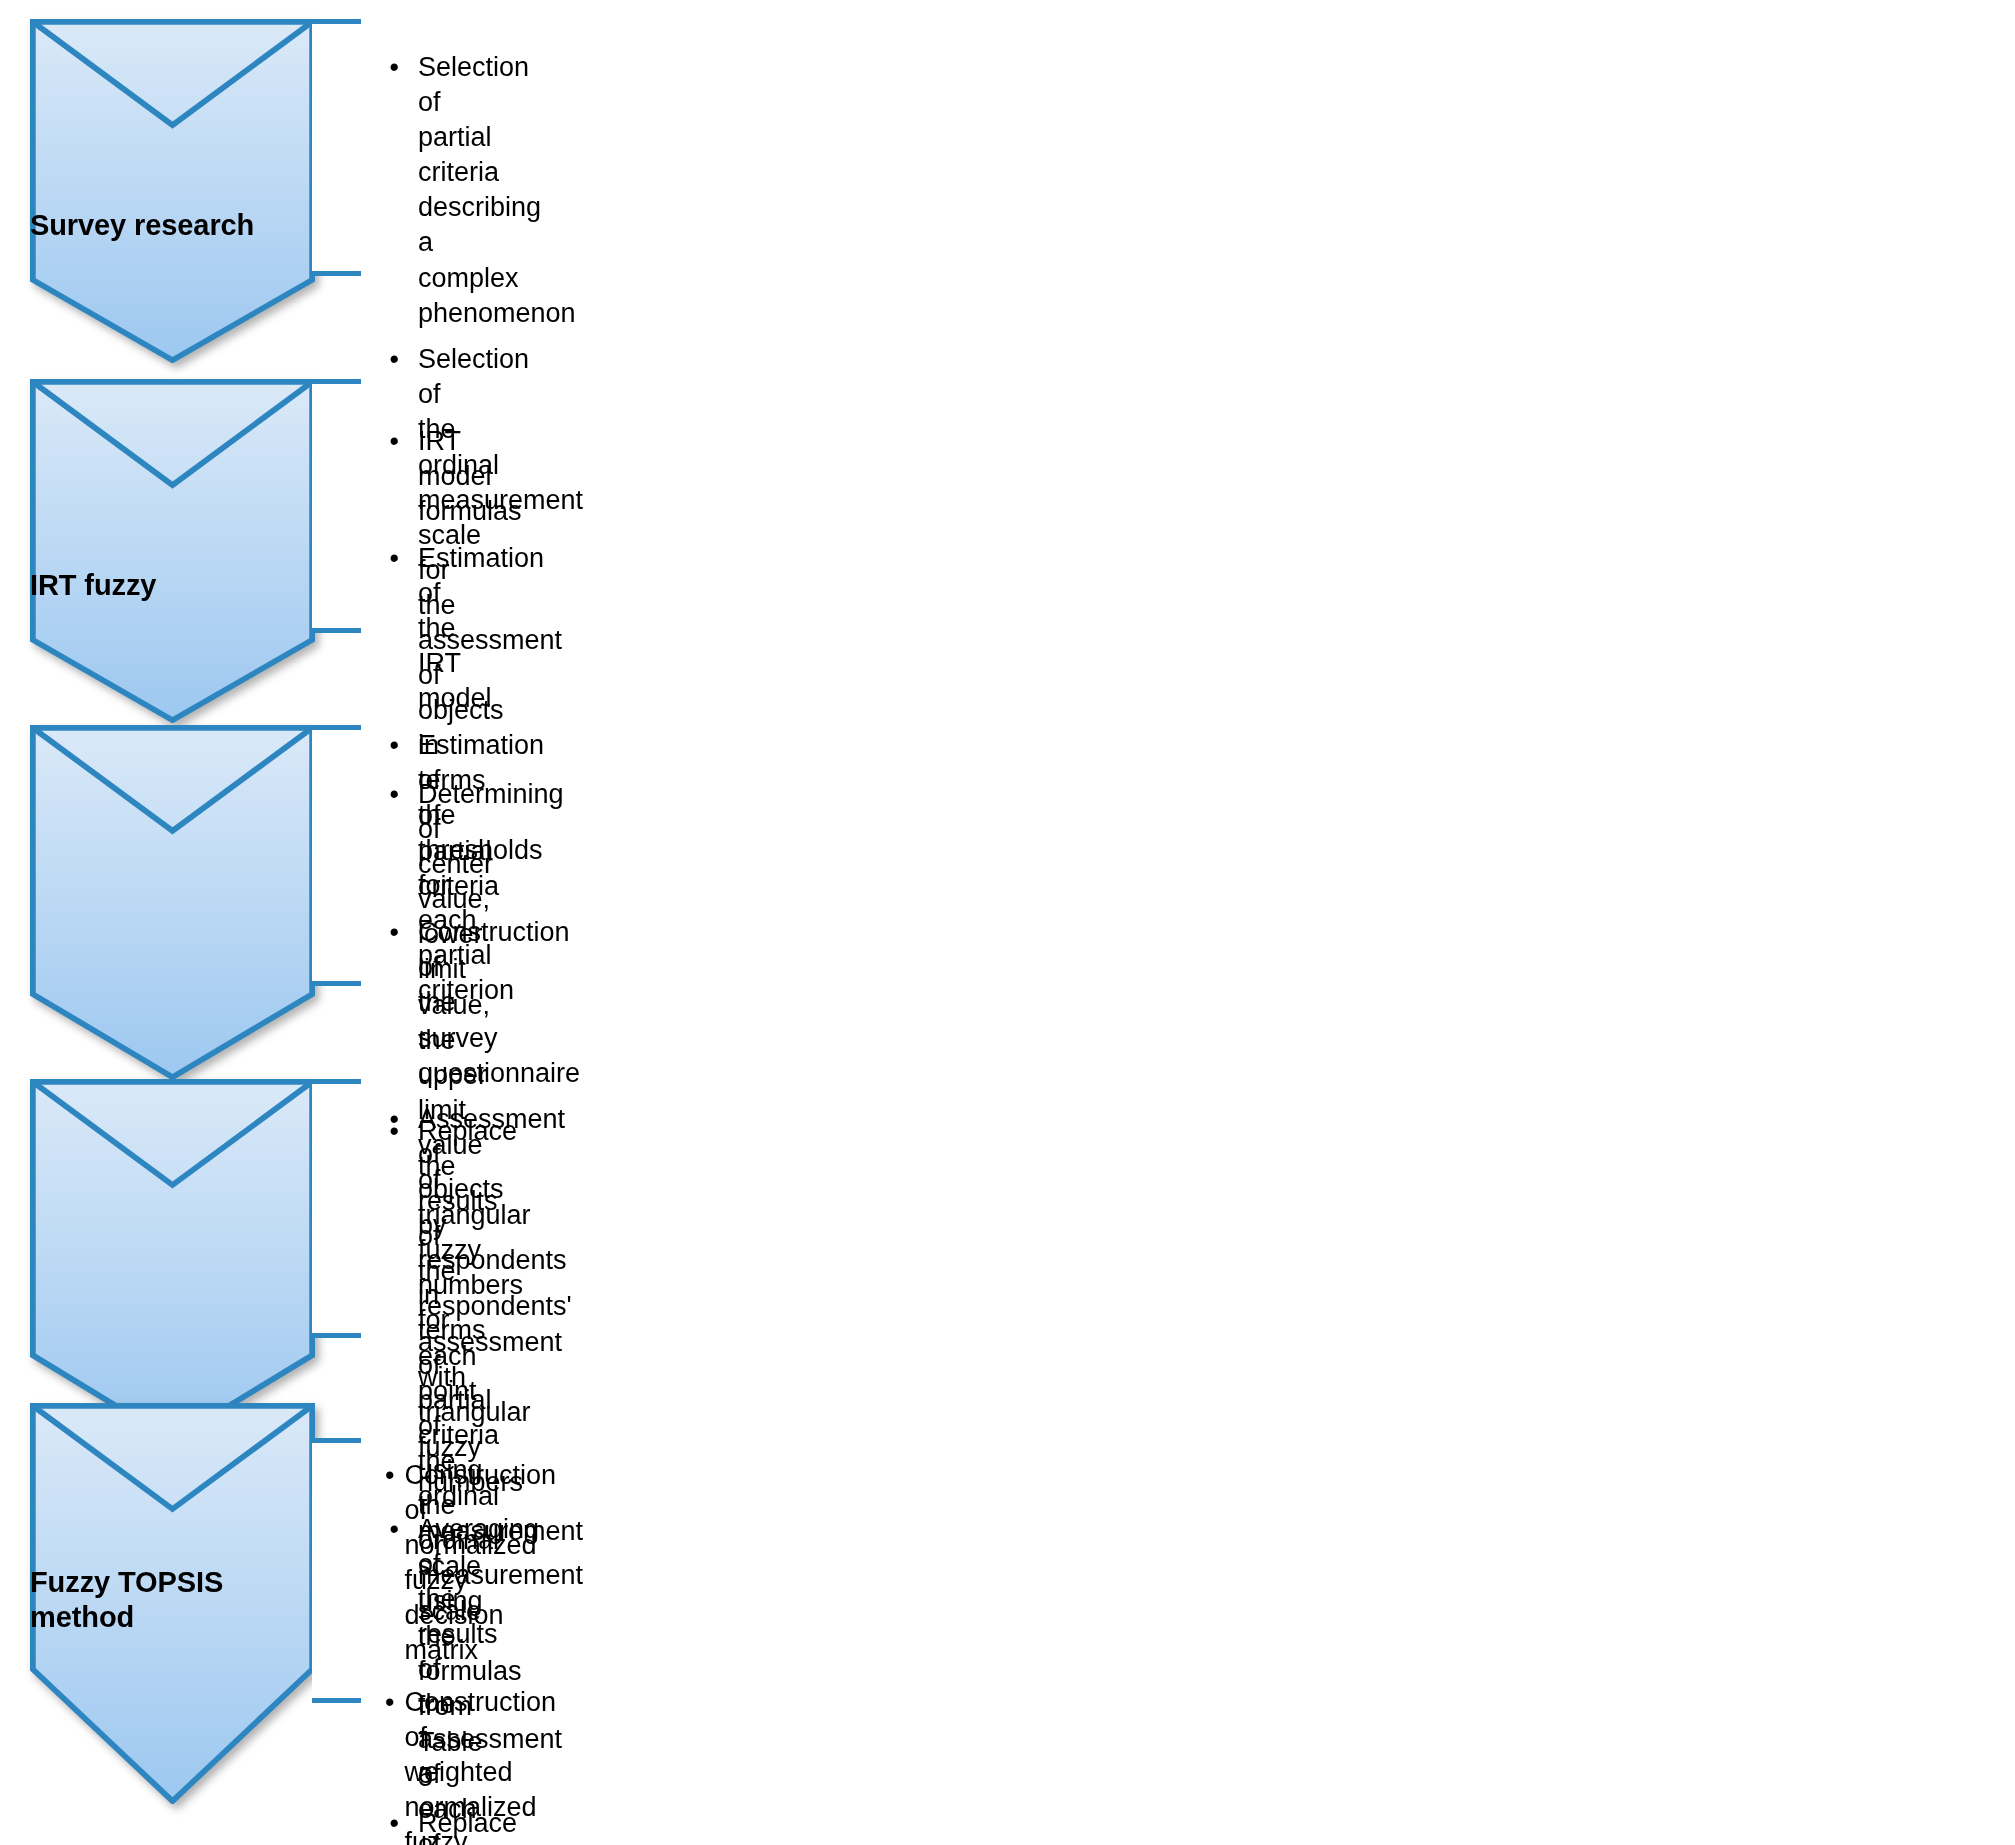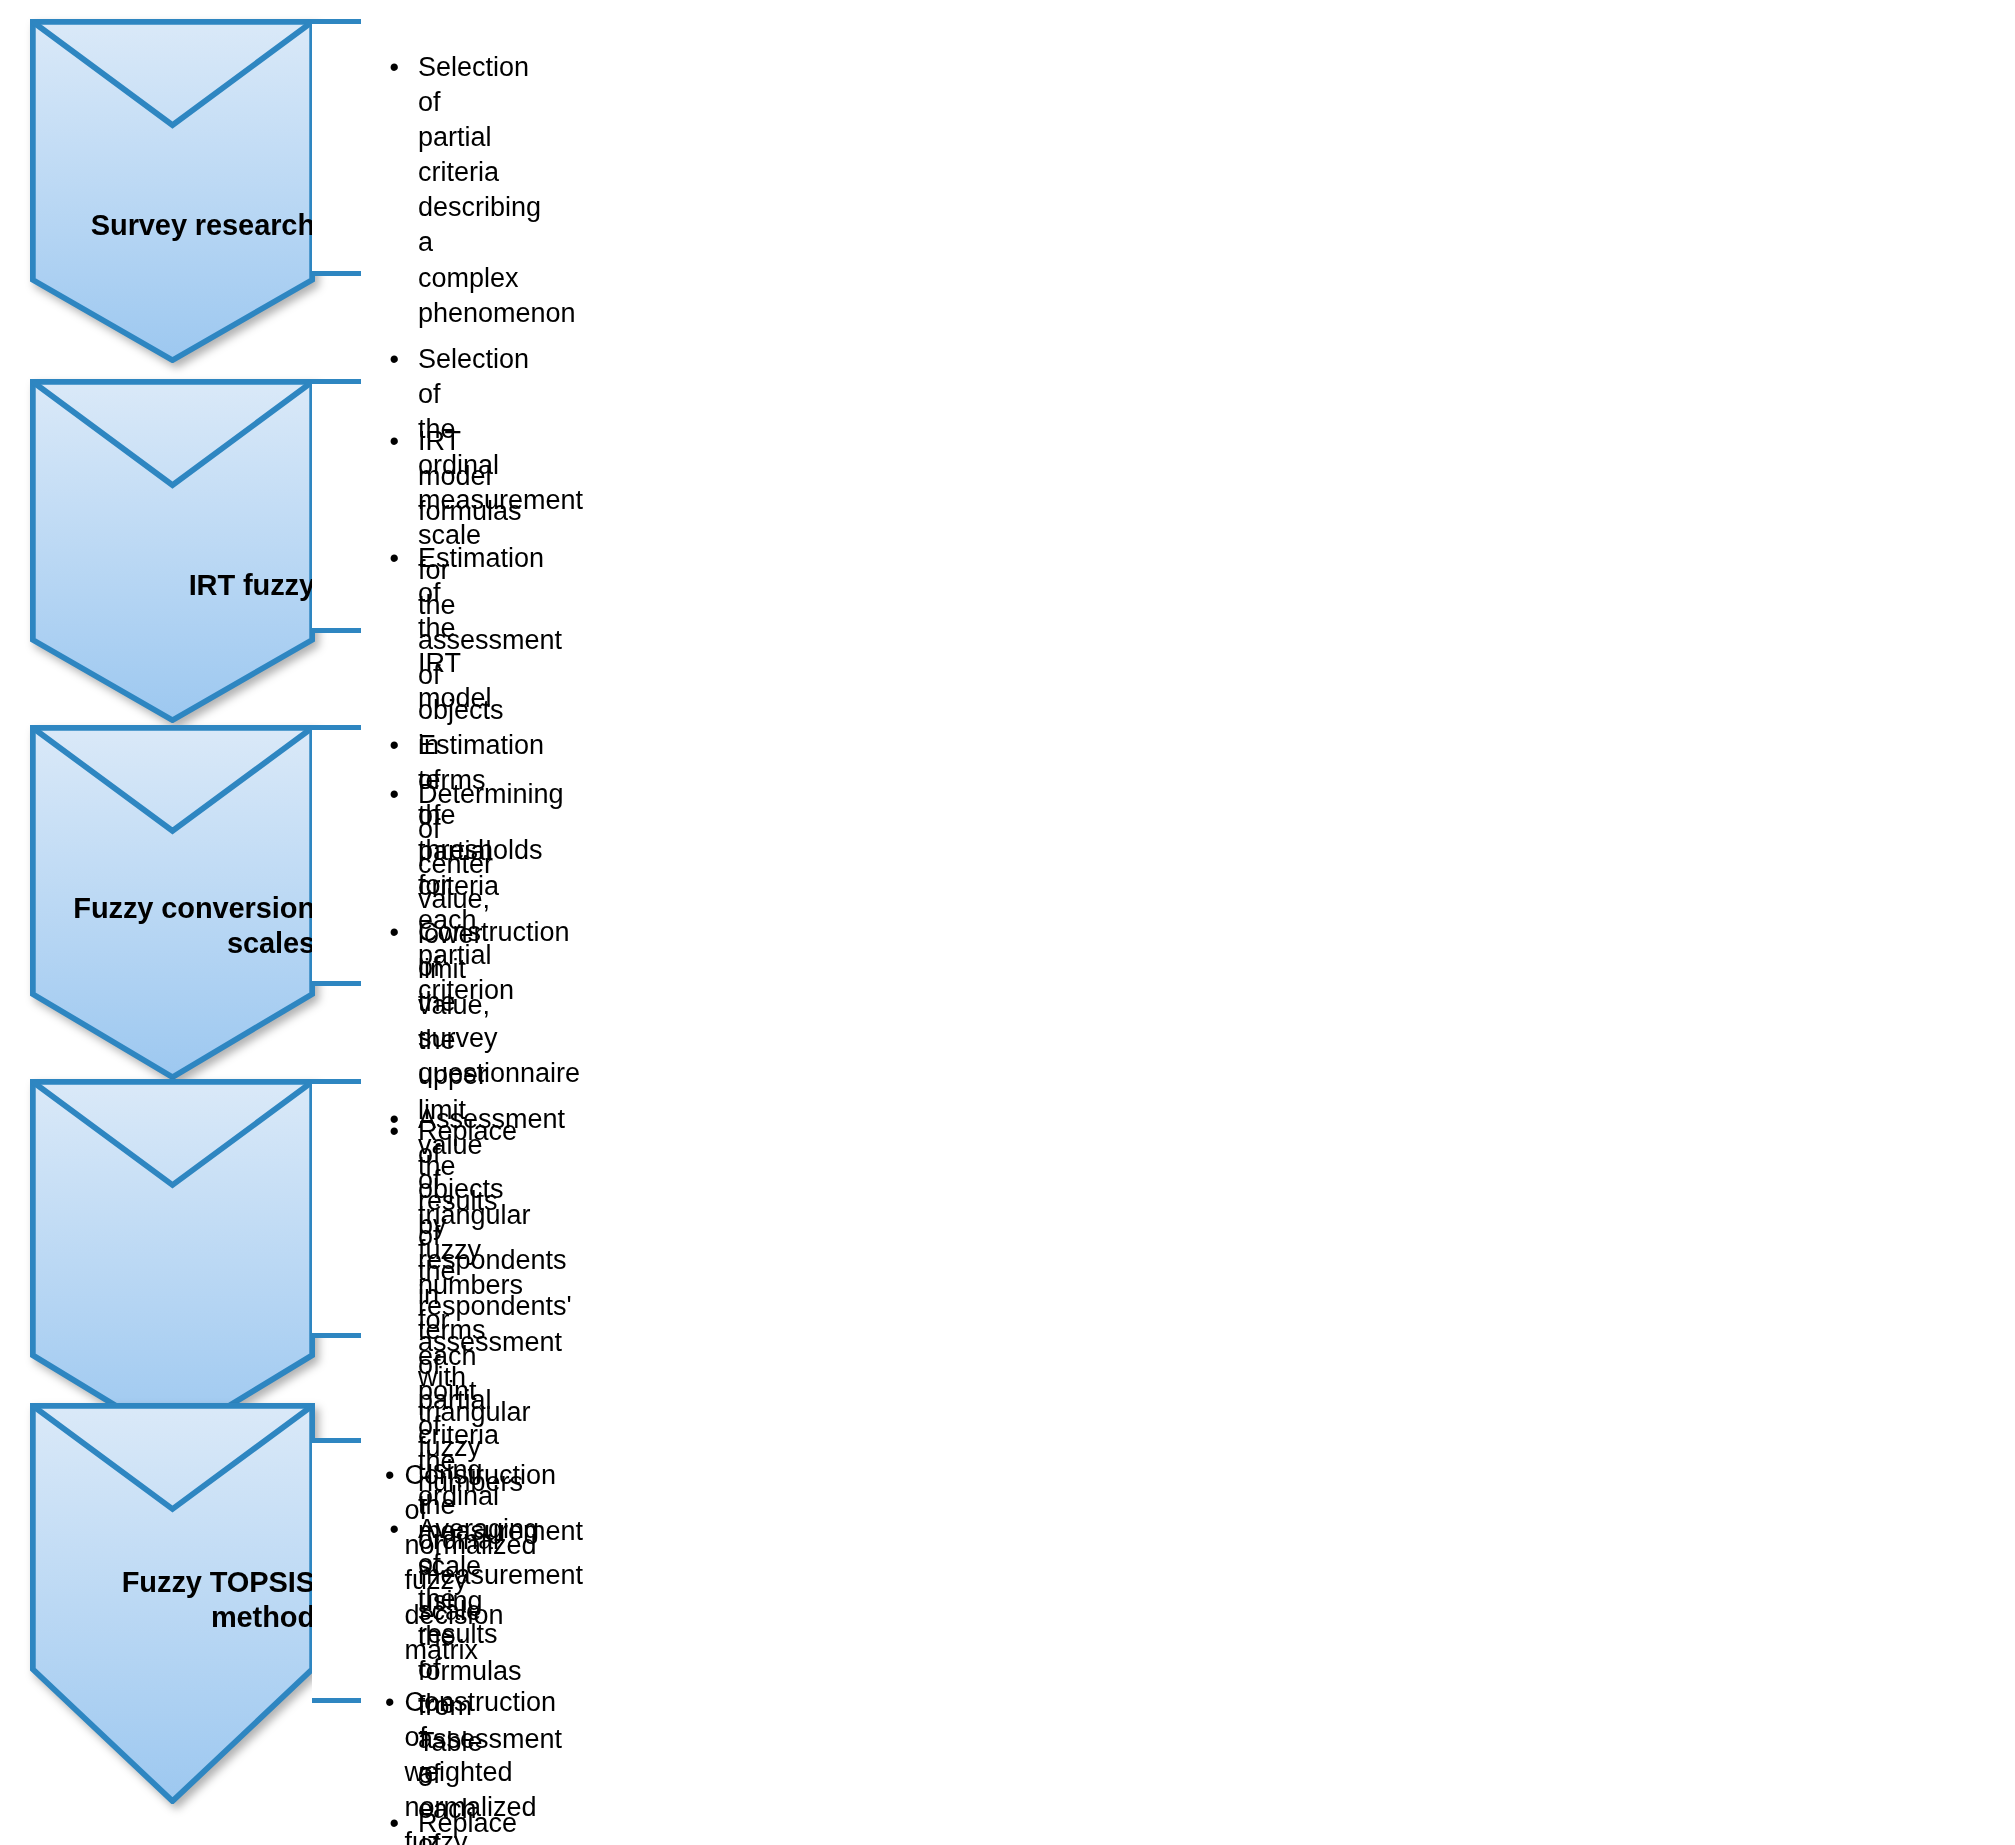--- a/index.html
+++ b/index.html
@@ -31,21 +31,21 @@
   }
   .chevron-svg {
     display: block;
     width: 100%;
     height: 100%;
   }
   .chevron-label {
     position: absolute;
     left: 0;
     width: 100%;
-    text-align: right;
+    text-align: left;
     font-weight: bold;
     font-size: 29px;
     line-height: 1.22;
     color: #000000;
     letter-spacing: -0.1px;
     pointer-events: none;
   }
 
   
   .textbox {
@@ -158,21 +158,20 @@
       <svg class="chevron-svg" viewBox="0 0 498 620" preserveAspectRatio="none">
         <defs>
           <linearGradient id="cg3" x1="0" y1="0" x2="0" y2="1">
             <stop offset="0%" stop-color="#DAE9F8"></stop>
             <stop offset="100%" stop-color="#9DC8F0"></stop>
           </linearGradient>
         </defs>
         <path d="M5,5 L493,5 L493,470 L249,615 L5,470 Z" fill="url(#cg3)" stroke="#2E86C1" stroke-width="10" stroke-linejoin="miter"></path>
         <path d="M5,5 L249,185 L493,5" fill="none" stroke="#2E86C1" stroke-width="10" stroke-linejoin="miter"></path>
       </svg>
-      <div class="chevron-label" style="top:166px;">Fuzzy conversion scales</div>
     </div>
     <div class="textbox" style="top:725px;height:261px;">
       <ul class="bullets" style="margin:47px 86px 0 60px;">
         <li><span class="dot">•</span><span>Determining of center value, lower limit value, the upper limit value of triangular fuzzy numbers for each point of the ordinal measurement scale using the formulas from Table 5</span></li>
         <li><span class="dot">•</span><span>Replace the points of the ordinal measurement scale with triangular fuzzy numbers</span></li>
       </ul>
     </div>
   </div>
 
   <div class="stage">

